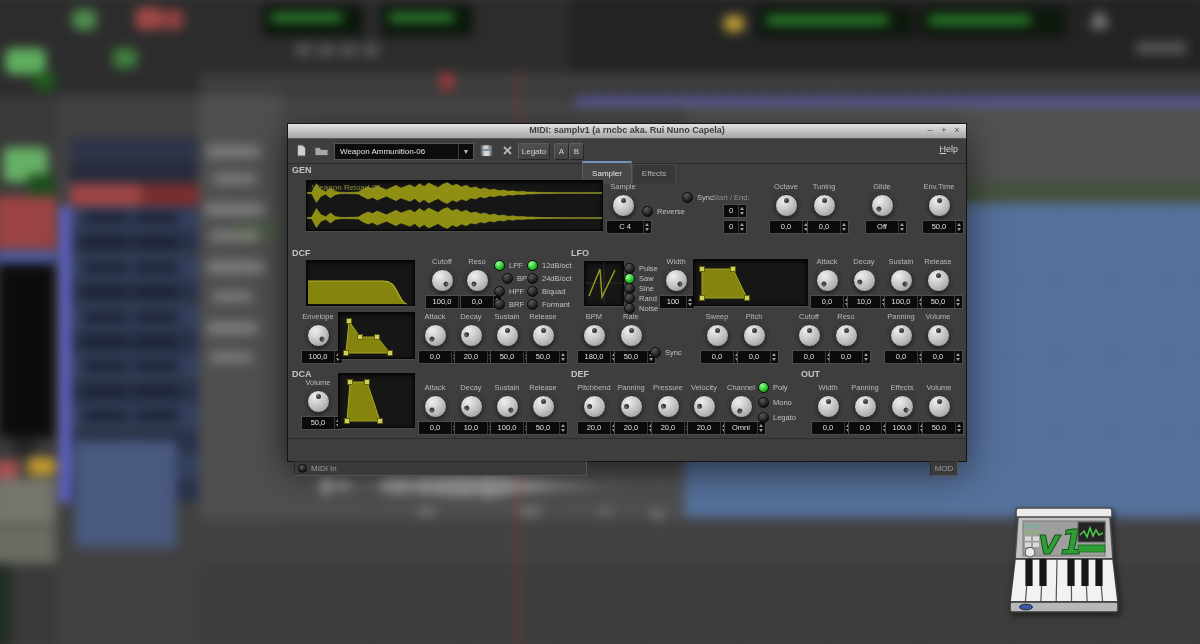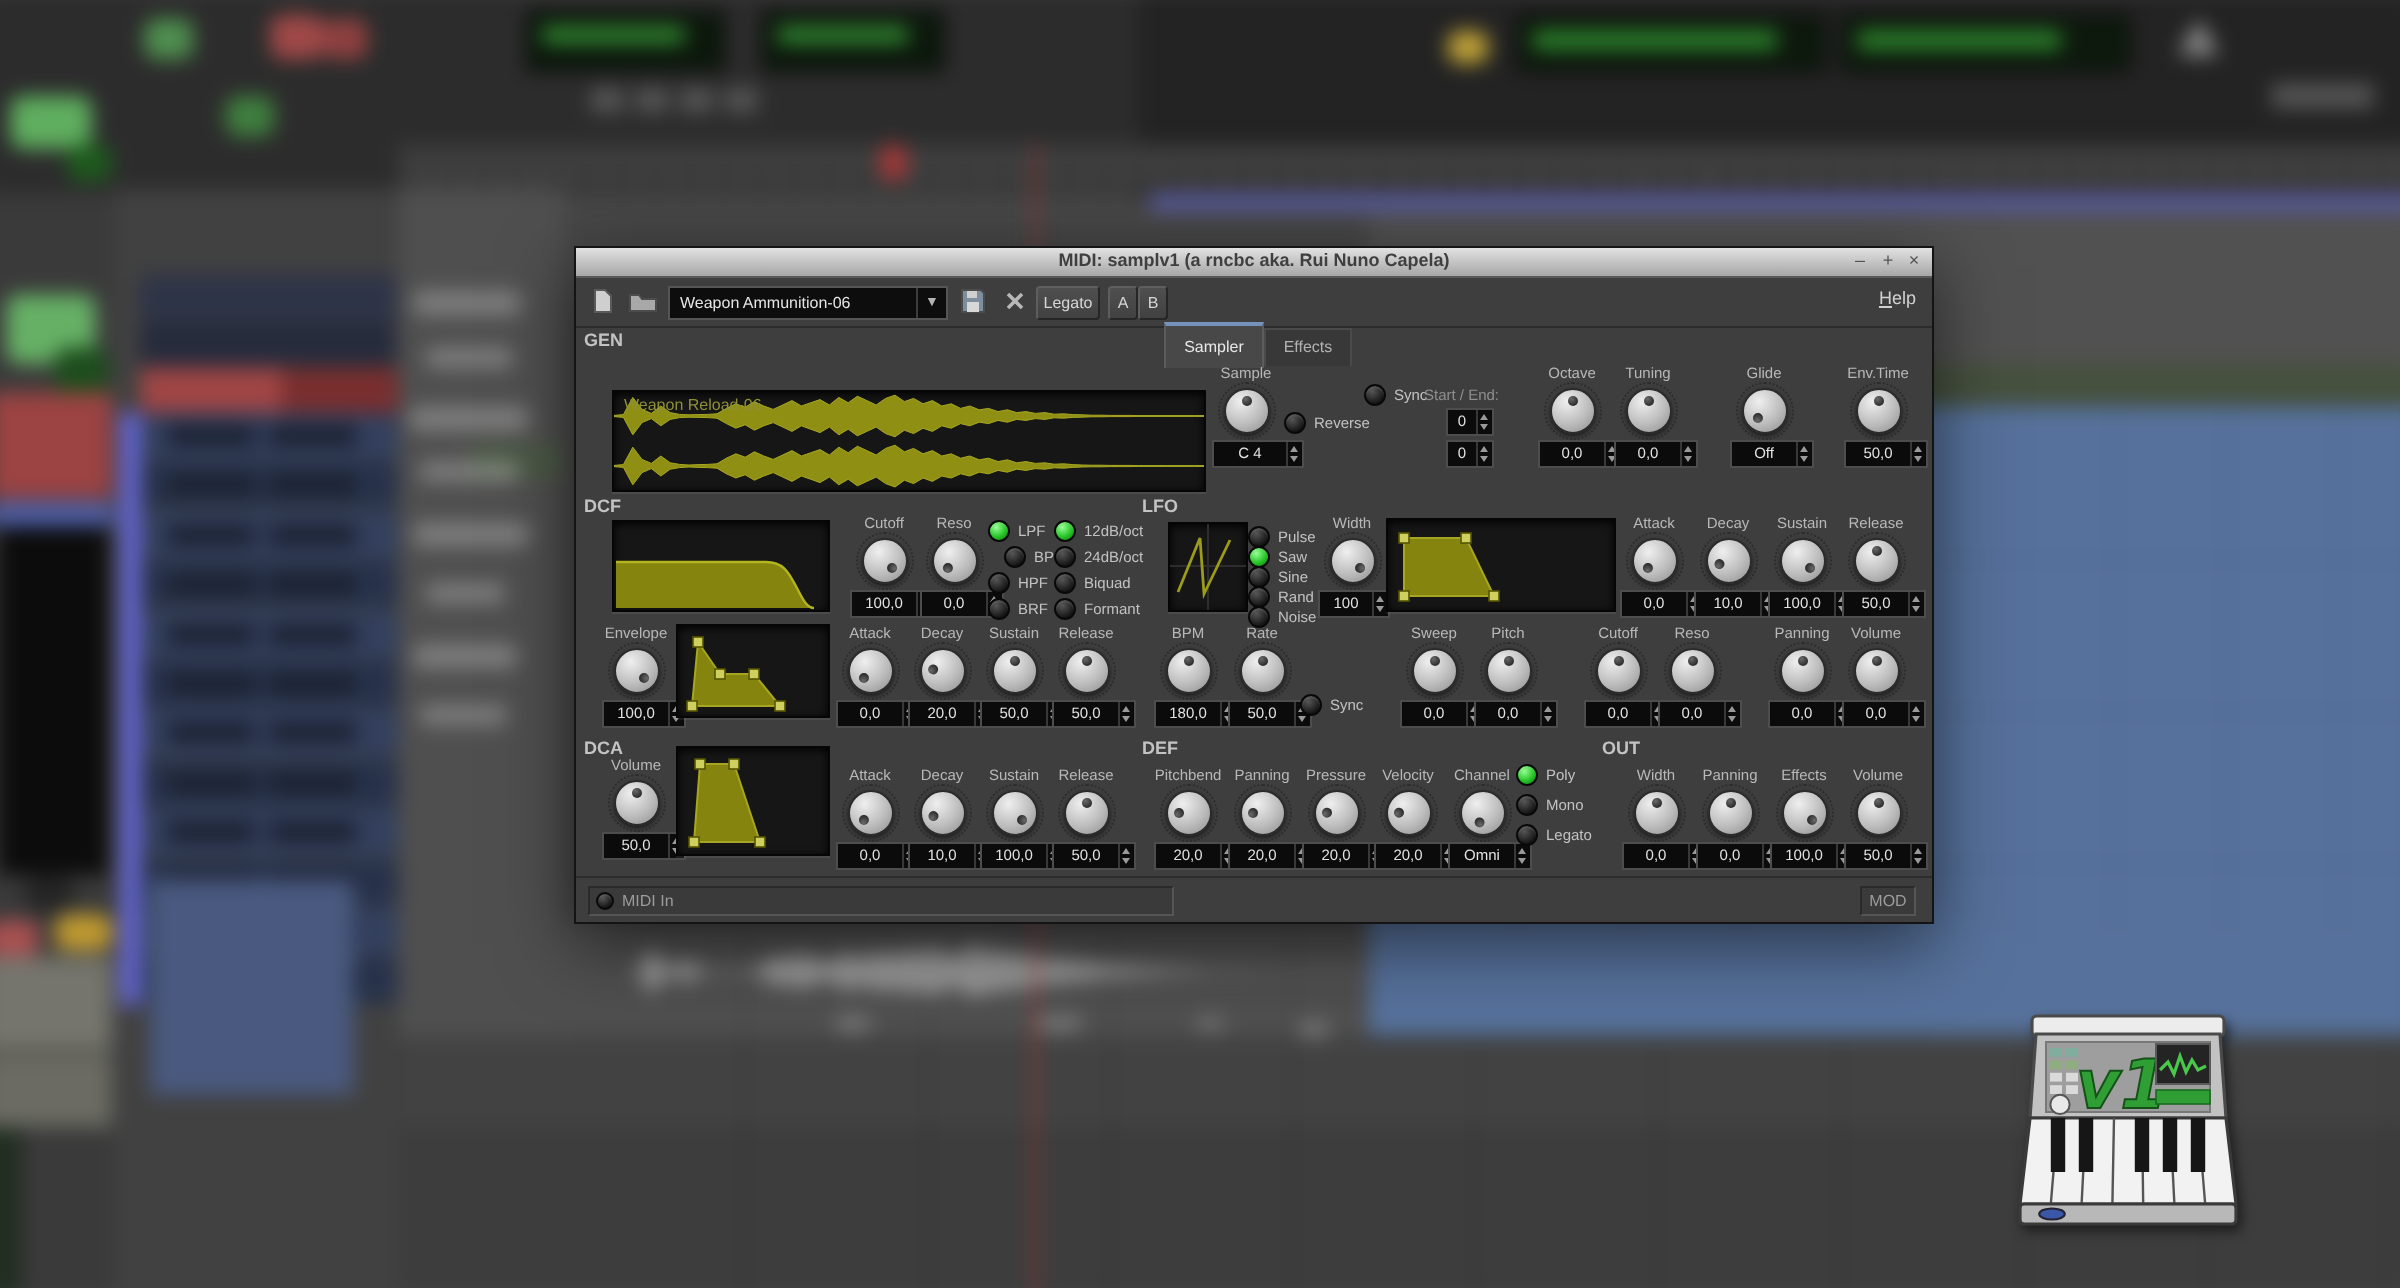--- a/index.html
+++ b/index.html
@@ -56,21 +56,21 @@
   
   .radio{position:absolute;display:flex;align-items:center;gap:4px;font-size:7.5px;color:#c2c2c2;white-space:nowrap;}
   .led{width:9px;height:9px;border-radius:50%;background:radial-gradient(circle at 35% 30%,#565656,#151515 72%);border:1px solid #090909;box-shadow:inset 0 1px 1px rgba(255,255,255,.15);}
   .led.on{background:radial-gradient(circle at 35% 30%,#96ff96,#27c427 55%,#0c750c);}
   .dim{color:#8f8f8f;}
   
   .disp{position:absolute;background:#161616;border:1px solid #060606;box-shadow:inset 0 1px 4px #000,0 1px 0 rgba(255,255,255,.07);}
   .wavename{position:absolute;left:5px;top:2px;font-size:8px;color:#8f8f38;}
   
   #statusbar{position:absolute;left:0;bottom:0;width:678px;height:22px;background:#3e3e3e;border-top:1px solid #2d2d2d;}
-  .sunken{position:absolute;background:#3a3a3a;border:1px solid #2a2a2a;border-bottom-color:#555;border-right-color:#555;color:#9c9c9c;font-size:8px;}
+  .sunken{position:absolute;background:#3a3a3a;border:1px solid #2a2a2a;border-bottom-color:#555;border-right-color:#555;color:#9c9c9c;font-size:8px;margin-top:18px;}
   #midiin-panel{left:6px;top:4px;width:288px;height:13px;display:flex;align-items:center;gap:4px;padding-left:3px;}
   #midiin-panel .led{width:7px;height:7px;}
   #mod-box{right:8px;top:4px;width:26px;height:13px;line-height:13px;text-align:center;}
 </style>
 </head>
 <body>
 
 <div id="stage">
 
   <div id="bg">
@@ -258,21 +258,21 @@
         </svg>
       <div class="pbtn" style="left:230px;width:30px">Legato</div>
       <div class="pbtn" style="left:266px;width:13px">A</div>
       <div class="pbtn" style="left:281px;width:13px">B</div>
       <div class="tab" id="tab-sampler">Sampler</div>
       <div class="tab" id="tab-effects">Effects</div>
       <span id="help">Help</span>
     </div>
 
     <div class="grp" style="left:4px;top:41px">GEN</div>
-    <div class="disp" style="left:18px;top:71px;width:295px;height:49px">
+    <div class="disp" style="left:18px;top:56px;width:295px;height:49px">
       <span class="wavename">Weapon Reload-06</span>
       <svg width="295" height="49">
         <line x1="0" y1="12" x2="295" y2="12" stroke="#4e4e4e" stroke-width="1"></line>
         <line x1="0" y1="37" x2="295" y2="37" stroke="#4e4e4e" stroke-width="1"></line>
         <polygon id="wave-ch1" fill="#8f8f14" stroke="#a6a622" stroke-width="0.5" points="0.0,11.7 4.7,11.3 9.4,2.7 14.0,8.7 18.7,10.7 23.4,7.0 28.1,10.3 32.8,11.2 37.5,11.4 42.1,11.3 46.8,11.2 51.5,10.9 56.2,8.2 60.9,5.9 65.6,7.6 70.2,4.8 74.9,7.0 79.6,8.7 84.3,6.5 89.0,4.3 93.7,7.0 98.3,5.4 103.0,3.8 107.7,6.5 112.4,2.7 117.1,5.4 121.7,2.1 126.4,4.3 131.1,6.5 135.8,3.2 140.5,1.6 145.2,4.8 149.8,3.2 154.5,5.9 159.2,4.3 163.9,7.0 168.6,5.9 173.3,8.2 177.9,7.0 182.6,8.9 187.3,8.2 192.0,9.8 196.7,8.9 201.3,10.3 206.0,9.8 210.7,10.7 215.4,10.3 220.1,11.1 224.8,10.9 229.4,11.3 234.1,11.4 238.8,11.6 243.5,11.6 248.2,11.7 252.9,11.7 257.5,11.7 262.2,11.8 266.9,11.8 271.6,11.8 276.3,11.8 281.0,11.8 285.6,11.8 290.3,11.8 295.0,11.8 295.0,12.2 290.3,12.2 285.6,12.2 281.0,12.2 276.3,12.2 271.6,12.2 266.9,12.2 262.2,12.2 257.5,12.3 252.9,12.3 248.2,12.3 243.5,12.4 238.8,12.4 234.1,12.6 229.4,12.7 224.8,13.1 220.1,12.9 215.4,13.7 210.7,13.3 206.0,14.2 201.3,13.7 196.7,15.1 192.0,14.2 187.3,15.8 182.6,15.1 177.9,16.9 173.3,15.8 168.6,18.1 163.9,16.9 159.2,19.7 154.5,18.1 149.8,20.8 145.2,19.1 140.5,22.4 135.8,20.8 131.1,17.5 126.4,19.7 121.7,21.9 117.1,18.6 112.4,21.4 107.7,17.5 103.0,20.3 98.3,18.6 93.7,16.9 89.0,19.7 84.3,17.5 79.6,15.3 74.9,16.9 70.2,19.1 65.6,16.4 60.9,18.1 56.2,15.8 51.5,13.1 46.8,12.8 42.1,12.7 37.5,12.6 32.8,12.8 28.1,13.7 23.4,16.9 18.7,13.3 14.0,15.3 9.4,21.4 4.7,12.7 0.0,12.3"></polygon>
         <polygon id="wave-ch2" fill="#8f8f14" stroke="#a6a622" stroke-width="0.5" points="0.0,36.7 4.7,36.3 9.4,27.6 14.0,33.7 18.7,35.7 23.4,32.0 28.1,35.4 32.8,36.2 37.5,36.5 42.1,36.3 46.8,36.2 51.5,35.9 56.2,33.1 60.9,30.9 65.6,32.6 70.2,29.9 74.9,32.0 79.6,33.7 84.3,31.5 89.0,29.3 93.7,32.0 98.3,30.4 103.0,28.8 107.7,31.5 112.4,27.6 117.1,30.4 121.7,27.1 126.4,29.3 131.1,31.5 135.8,28.2 140.5,26.6 145.2,29.9 149.8,28.2 154.5,30.9 159.2,29.3 163.9,32.0 168.6,30.9 173.3,33.1 177.9,32.0 182.6,33.9 187.3,33.1 192.0,34.8 196.7,33.9 201.3,35.4 206.0,34.8 210.7,35.7 215.4,35.4 220.1,36.1 224.8,35.9 229.4,36.3 234.1,36.5 238.8,36.6 243.5,36.6 248.2,36.7 252.9,36.7 257.5,36.7 262.2,36.8 266.9,36.8 271.6,36.8 276.3,36.8 281.0,36.8 285.6,36.8 290.3,36.8 295.0,36.8 295.0,37.2 290.3,37.2 285.6,37.2 281.0,37.2 276.3,37.2 271.6,37.2 266.9,37.2 262.2,37.2 257.5,37.3 252.9,37.3 248.2,37.3 243.5,37.4 238.8,37.4 234.1,37.5 229.4,37.7 224.8,38.1 220.1,37.9 215.4,38.6 210.7,38.3 206.0,39.2 201.3,38.6 196.7,40.1 192.0,39.2 187.3,40.9 182.6,40.1 177.9,42.0 173.3,40.9 168.6,43.0 163.9,42.0 159.2,44.7 154.5,43.0 149.8,45.8 145.2,44.1 140.5,47.5 135.8,45.8 131.1,42.5 126.4,44.7 121.7,46.9 117.1,43.6 112.4,46.4 107.7,42.5 103.0,45.3 98.3,43.6 93.7,42.0 89.0,44.7 84.3,42.5 79.6,40.3 74.9,42.0 70.2,44.1 65.6,41.4 60.9,43.0 56.2,40.9 51.5,38.1 46.8,37.8 42.1,37.7 37.5,37.5 32.8,37.8 28.1,38.6 23.4,42.0 18.7,38.3 14.0,40.3 9.4,46.4 4.7,37.7 0.0,37.3"></polygon>
       </svg>
     </div>
     <div class="kn w44" style="left:318px;top:58px">
       <div class="lb">Sample</div>

